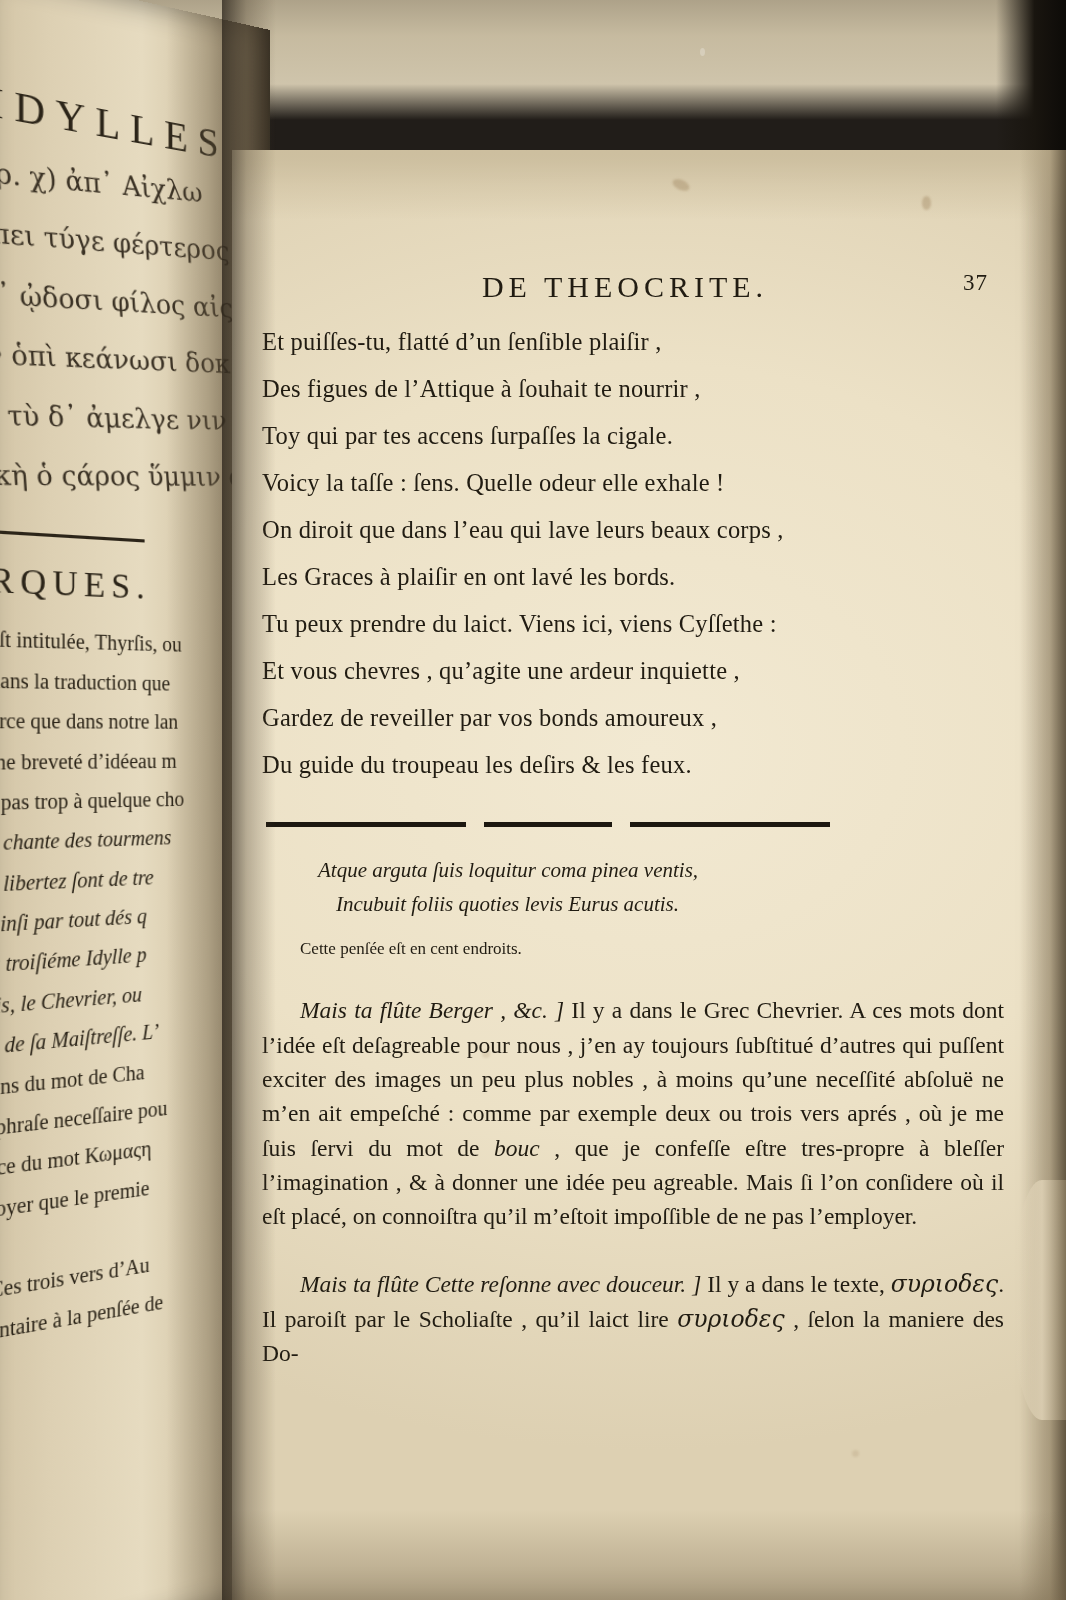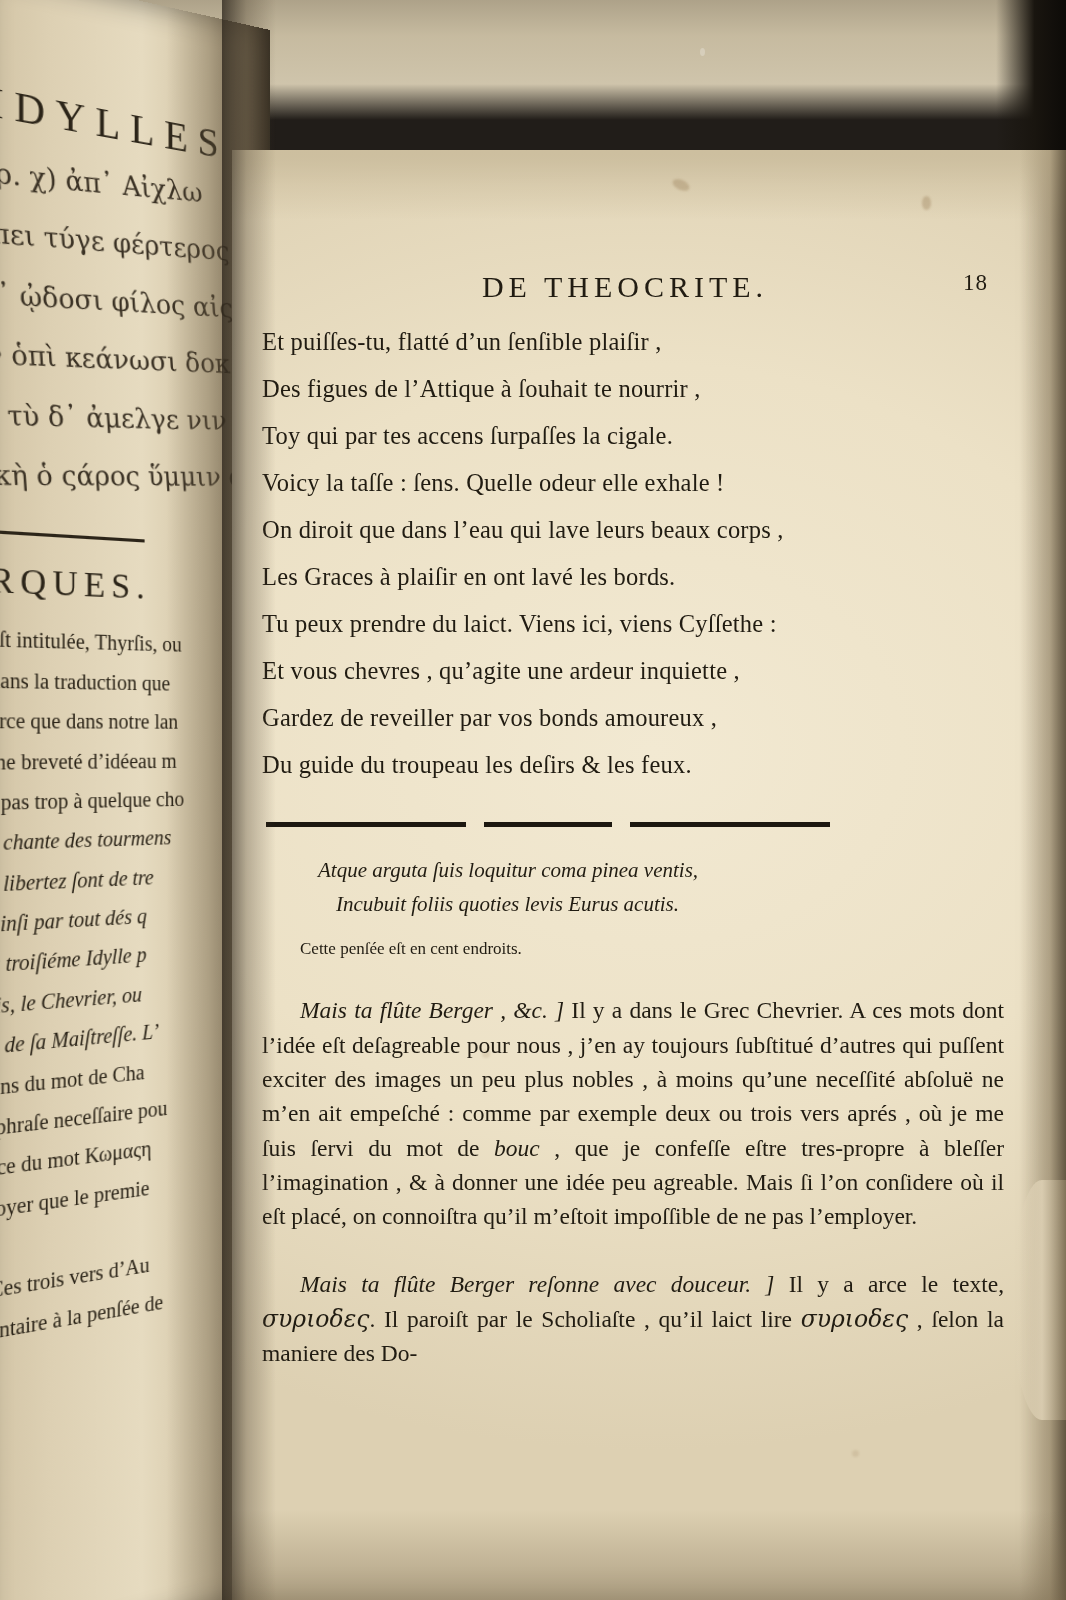--- a/index.html
+++ b/index.html
@@ -293,21 +293,21 @@
 
     <div class="foxing" style="left:440px; top:30px; width:18px; height:10px; transform:rotate(25deg);"></div>
     <div class="foxing" style="left:690px; top:46px; width:9px; height:14px;"></div>
     <div class="foxing" style="left:250px; top:900px; width:8px; height:8px; opacity:.5;"></div>
     <div class="foxing" style="left:620px; top:1300px; width:7px; height:7px; opacity:.5;"></div>
 
     <div class="content">
 
       <div class="runhead">
         <div class="runhead-title">DE THEOCRITE.</div>
-        <div class="runhead-page">18</div>
+        <div class="runhead-page">37</div>
       </div>
 
       <div class="verse">
         <div class="ln">Et puiſſes-tu, flatté d’un ſenſible plaiſir ,</div>
         <div class="ln">Des figues de l’Attique à ſouhait te nourrir ,</div>
         <div class="ln">Toy qui par tes accens ſurpaſſes la  cigale.</div>
         <div class="ln">Voicy la taſſe : ſens. Quelle odeur  elle exhale !</div>
         <div class="ln">On diroit que dans l’eau qui lave leurs beaux corps ,</div>
         <div class="ln">Les Graces à plaiſir en ont lavé  les bords.</div>
         <div class="ln">Tu peux prendre du laict. Viens ici, viens Cyſſethe :</div>
@@ -327,21 +327,21 @@
         <div>Incubuit foliis quoties levis Eurus acutis.</div>
       </div>
 
       <div class="single-line">Cette penſée eſt en  cent endroits.</div>
 
       <div class="para">
         <span class="ind"></span><span class="lemma">Mais ta flûte Berger , &amp;c. ]</span><span> Il y a dans  le Grec Chevrier. A ces mots dont l’idée eſt deſagreable pour nous , j’en ay toujours ſubſtitué d’autres qui puſſent exciter des images un peu plus nobles ,  à moins qu’une neceſſité abſoluë ne m’en ait empeſché : comme par exemple deux ou trois vers aprés , où je me ſuis ſervi du mot de </span><span class="lemma">bouc</span><span> , que je confeſſe eſtre tres-propre à bleſſer l’imagination , &amp; à donner une idée peu agreable. Mais ſi l’on conſidere où il eſt placé, on connoiſtra qu’il m’eſtoit impoſſible de ne pas l’employer.</span>
       </div>
 
       <div class="para">
-        <span class="ind"></span><span class="lemma">Mais ta flûte Berger reſonne avec douceur. ]</span><span> Il y a arce le texte, </span><span class="grk">συριοδες</span><span>. Il paroiſt par le Scholiaſte , qu’il laict lire </span><span class="grk">συριοδες</span><span> , ſelon la maniere des Do-</span>
+        <span class="ind"></span><span class="lemma">Mais ta flûte Cette reſonne avec douceur. ]</span><span> Il y a dans le texte, </span><span class="grk">συριοδες</span><span>. Il paroiſt par le Scholiaſte , qu’il laict lire </span><span class="grk">συριοδες</span><span> , ſelon la maniere des Do-</span>
       </div>
 
     </div>
 
     <div class="recto-right-edge"></div>
     <div class="recto-bottom"></div>
   </div>
 
   <div class="curl"></div>
 

